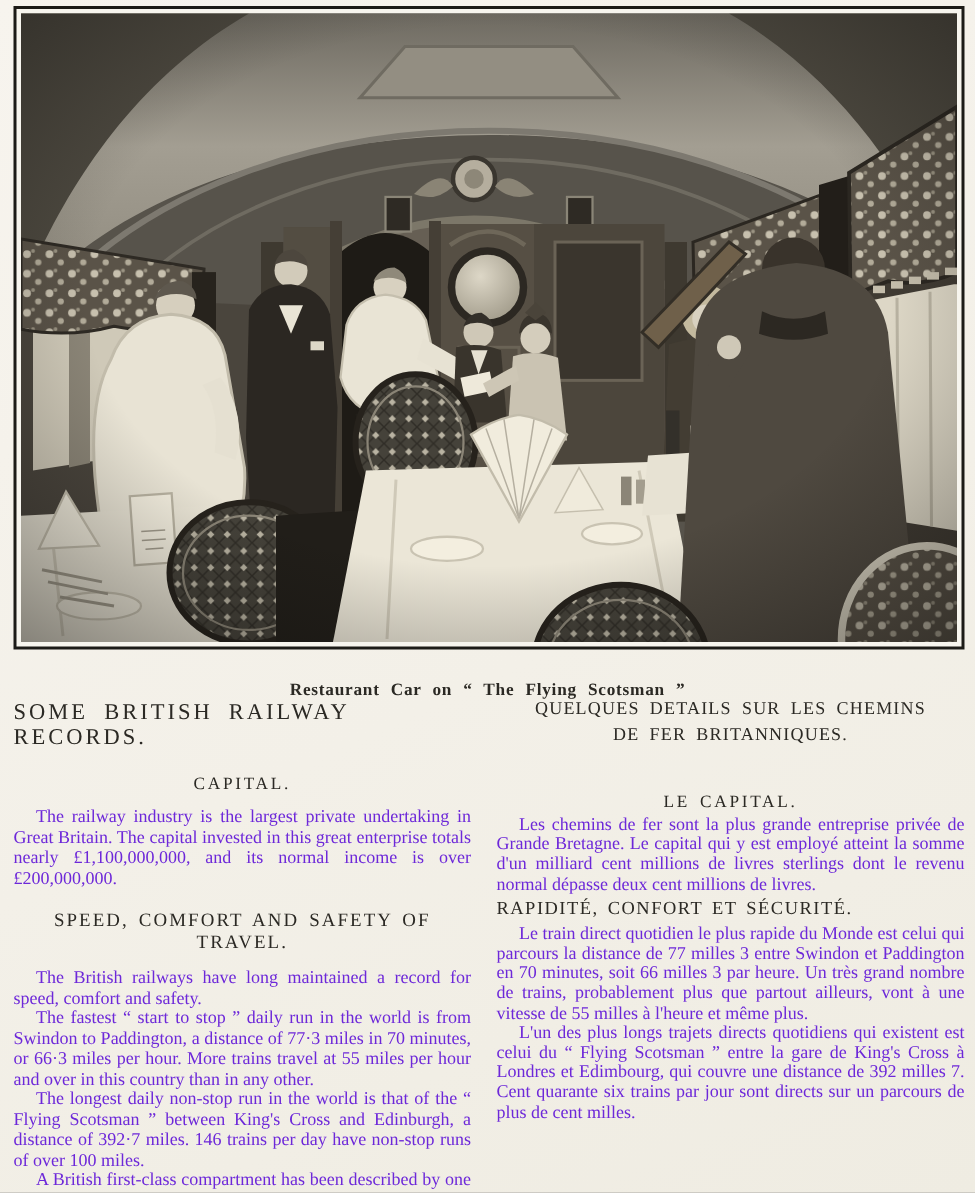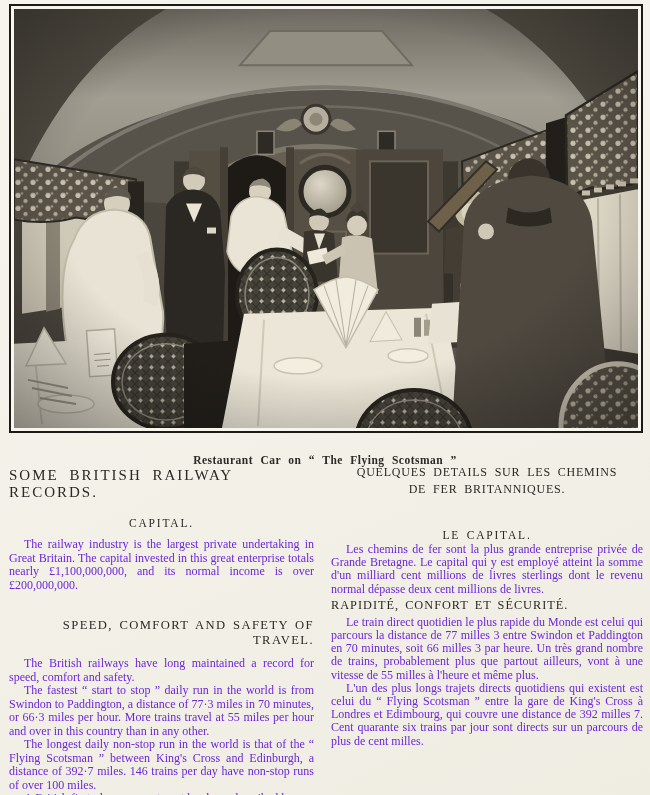--- a/index.html
+++ b/index.html
@@ -34,22 +34,22 @@
   }
   .fr-title{
     text-align:center;font-size:12px;letter-spacing:.8px;word-spacing:3px;
     line-height:16.5px;margin:0 0 3px;
   }
   .sub-heading{
     text-align:center;font-size:11.5px;letter-spacing:1.8px;word-spacing:2px;
     margin:0 0 9px;
   }
   .section-heading-en{
-    text-align:right;font-size:12.6px;letter-spacing:1.4px;word-spacing:2px;
-    margin:26px 0 9px;
+    text-align:center;font-size:12.6px;letter-spacing:1.4px;word-spacing:2px;
+    margin:14px 0 9px;
   }
   .section-heading-fr{
     font-size:12.3px;letter-spacing:1px;word-spacing:2px;
     margin:2px 0 3px;
   }
   .col p{
     margin:0;font-size:12px;text-align:justify;text-indent:15px;
     color:#6d28d9;
   }
   .col-en p{line-height:13.5px;}

